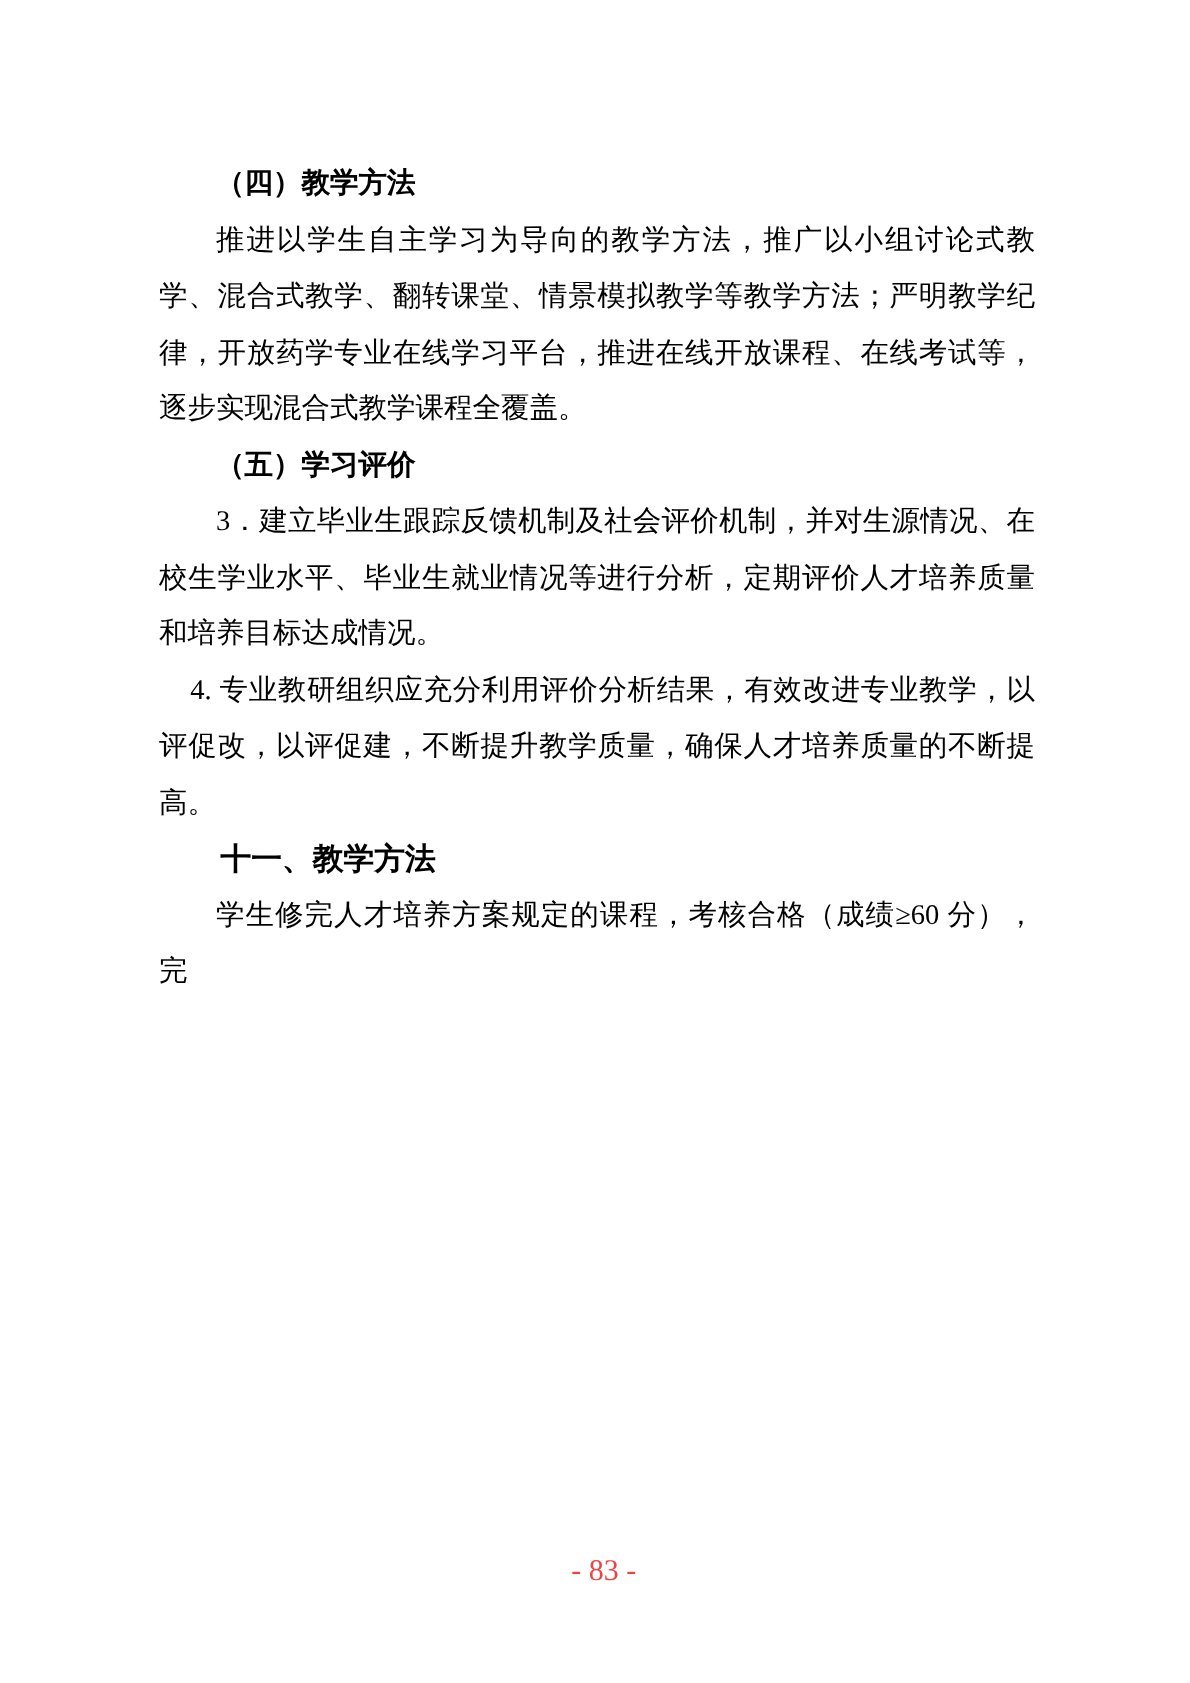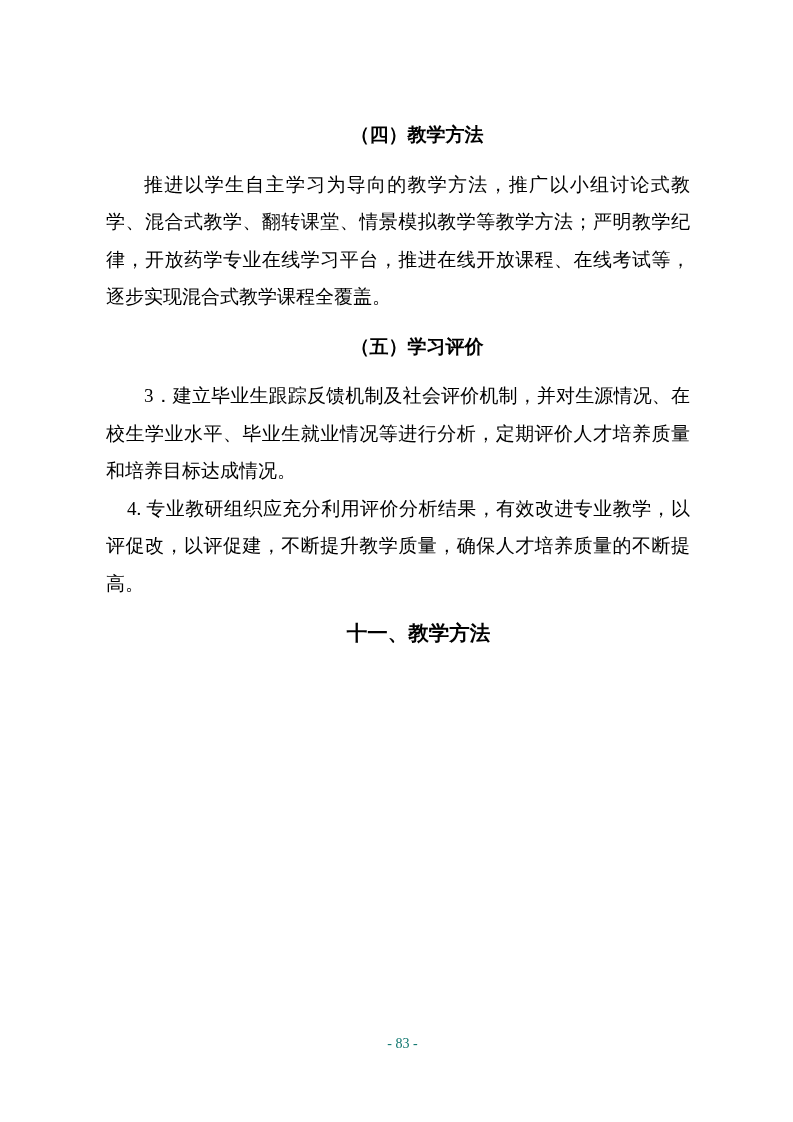--- a/index.html
+++ b/index.html
@@ -25,51 +25,51 @@
   .para {
     margin: 0;
     font-size: 19px;
     line-height: 37.5px;
     text-align: justify;
     text-justify: inter-ideograph;
     text-indent: 2em;
     word-break: break-all;
   }
   .heading {
-    margin: 12px;
+    margin: 0;
     font-size: 19px;
     line-height: 37.5px;
     font-weight: 700;
     text-indent: 2em;
     font-family: "Liberation Sans", "DejaVu Sans", sans-serif;
-    text-align: center;
   }
   .heading-major {
     font-size: 20.5px;
   }
   .para-tight {
     text-indent: 1.1em;
   }
   .footer {
     position: absolute;
     left: 12px;
     right: 0;
     top: 1036px;
     text-align: center;
-    font-size: 14px;
+    font-size: 20px;
     font-family: "Liberation Serif", "DejaVu Serif", serif;
-    color: #0f766e;
+    color: #ef4444;
   }
 </style>
 </head>
 <body>
 
 <div class="page">
   <div class="content">
     <h3 class="heading">（四）教学方法</h3>
     <p class="para">推进以学生自主学习为导向的教学方法，推广以小组讨论式教学、混合式教学、翻转课堂、情景模拟教学等教学方法；严明教学纪律，开放药学专业在线学习平台，推进在线开放课程、在线考试等，逐步实现混合式教学课程全覆盖。</p>
     <h3 class="heading">（五）学习评价</h3>
     <p class="para">3．建立毕业生跟踪反馈机制及社会评价机制，并对生源情况、在校生学业水平、毕业生就业情况等进行分析，定期评价人才培养质量和培养目标达成情况。</p>
     <p class="para para-tight">4. 专业教研组织应充分利用评价分析结果，有效改进专业教学，以评促改，以评促建，不断提升教学质量，确保人才培养质量的不断提高。</p>
     <h3 class="heading heading-major">十一、教学方法</h3>
+    <p class="para">学生修完人才培养方案规定的课程，考核合格（成绩≥60 分），完</p>
   </div>
   <div class="footer">- 83 -</div>
 </div>
 
 </body></html>

